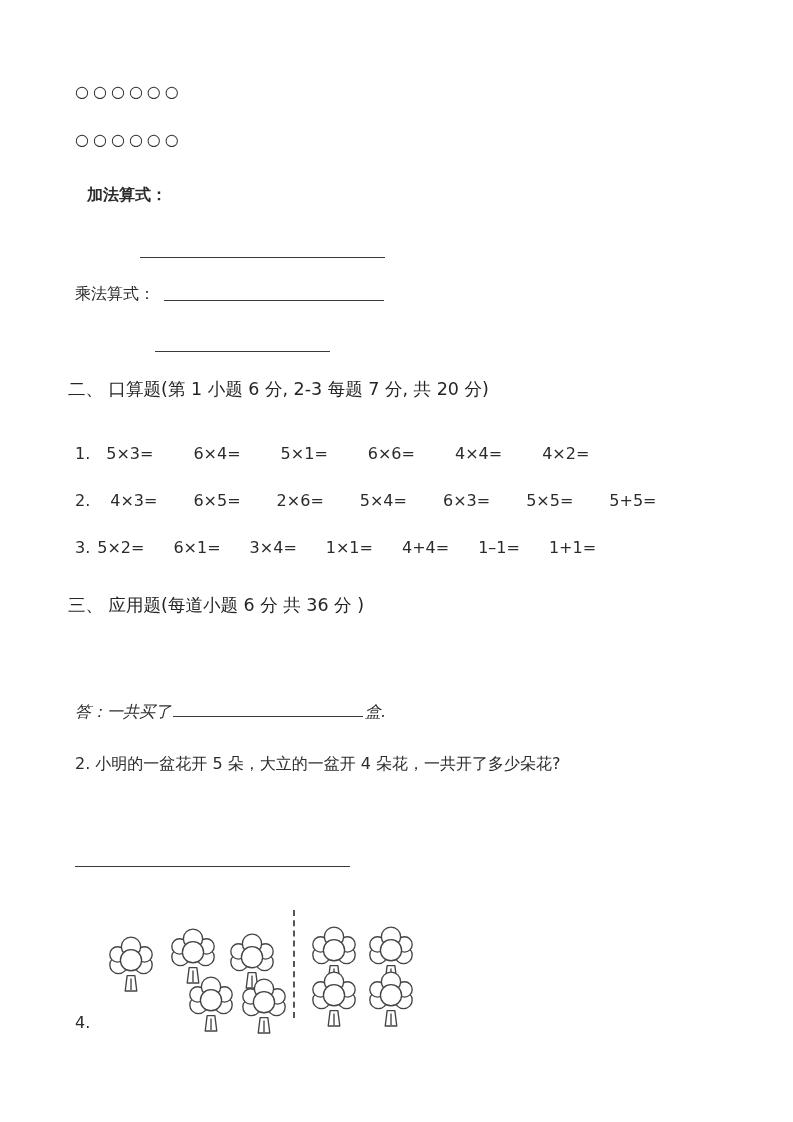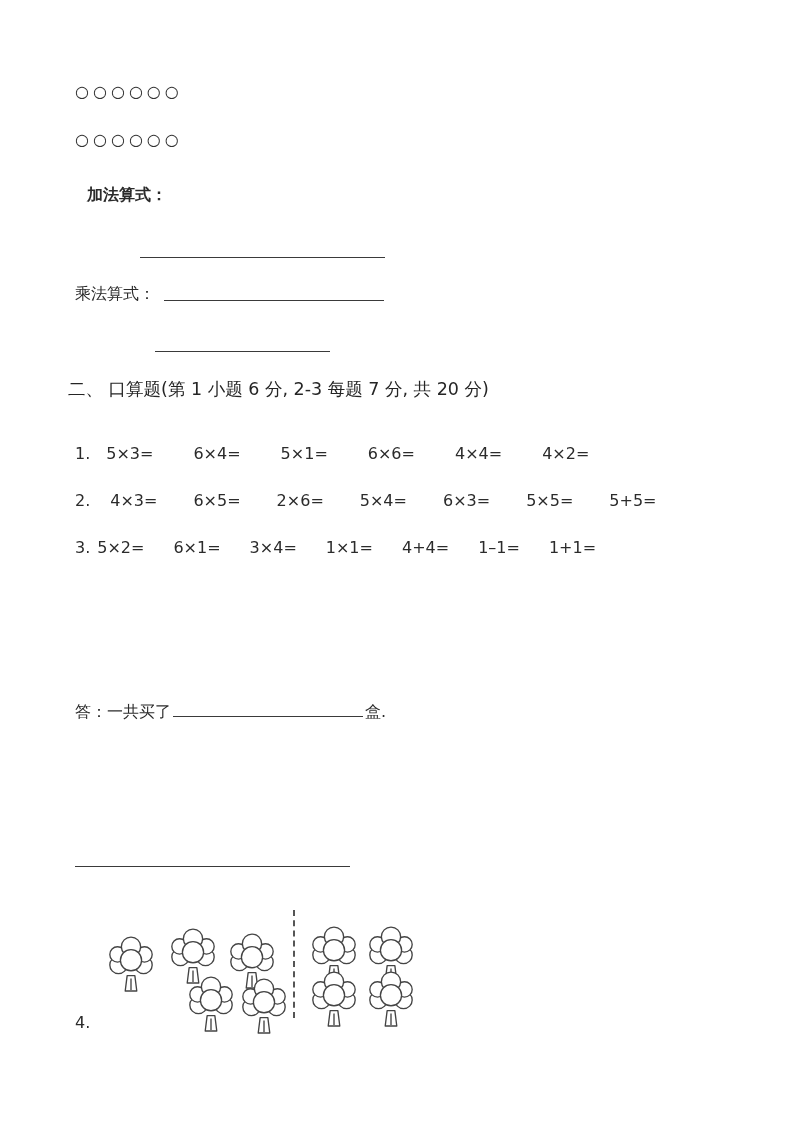--- a/index.html
+++ b/index.html
@@ -113,28 +113,30 @@
     <span class="qnum">3.</span>
     <span class="expr">5×2=</span>
     <span class="expr">6×1=</span>
     <span class="expr">3×4=</span>
     <span class="expr">1×1=</span>
     <span class="expr">4+4=</span>
     <span class="expr">1–1=</span>
     <span class="expr">1+1=</span>
   </div>
 
+  <div class="abs section-title" style="left:68px; top:593px;">三、 应用题(每道小题 6 分 共 36 分 )</div>
 
 
-  <div class="abs answer-line" style="left:75px; top:701px;">
+  <div class="abs answer-line" style="left:75px; top:701px;font-style:italic;">
     <span>答：一共买了</span>
     <span class="answer-blank"></span>
     <span>盒.</span>
   </div>
 
+  <div class="abs text" style="left:75px; top:753px;">2. 小明的一盆花开 5 朵，大立的一盆开 4 朵花，一共开了多少朵花?</div>
 
 
   <div class="abs uline" style="left:75px; top:866px; width:275px;"></div>
 
   <div class="abs tree-area" style="left:75px; top:903px;">
 
     <svg class="tree" style="left:30px;  top:33px;">
         <use href="#tree-sym"></use>
       </svg>
     <svg class="tree" style="left:92px;  top:25px;">

